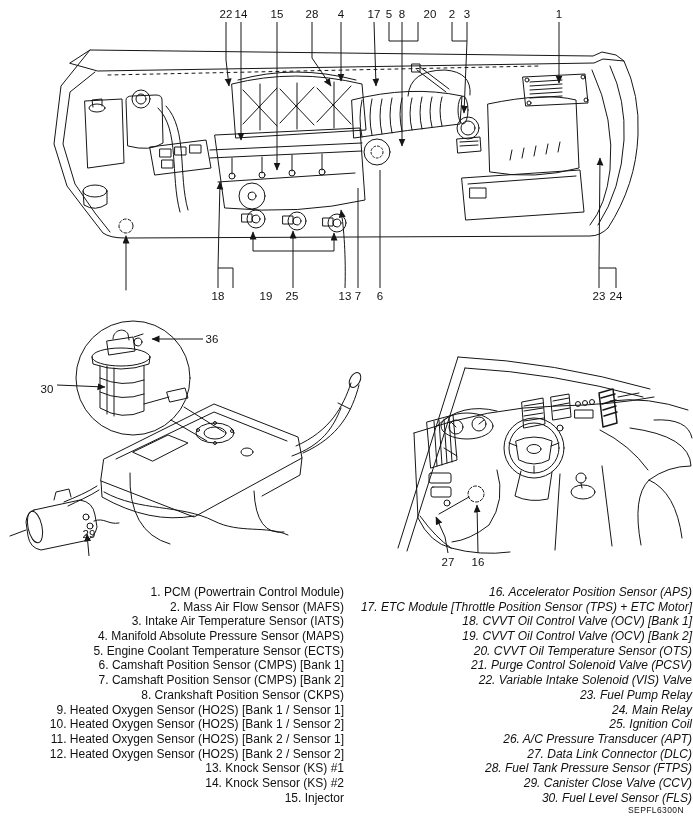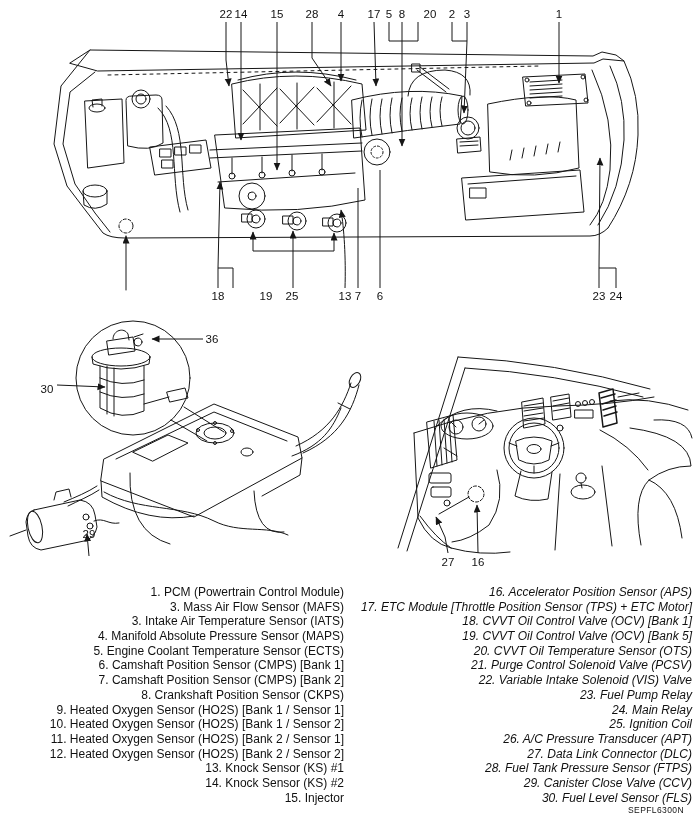--- a/index.html
+++ b/index.html
@@ -284,42 +284,42 @@
       <span class="callout" style="left: 212px; top: 333px;">36</span>
       <span class="callout" style="left: 47px; top: 383px;">30</span>
       <span class="callout" style="left: 89px; top: 528px;">29</span>
       <span class="callout" style="left: 448px; top: 556px;">27</span>
       <span class="callout" style="left: 478px; top: 556px;">16</span>
     </div>
 
   <div class="legend legend-left">
     <ul>
         <li>1. PCM (Powertrain Control Module)</li>
-        <li>3. Mass Air Flow Sensor (MAFS)</li>
+        <li>2. Mass Air Flow Sensor (MAFS)</li>
         <li>3. Intake Air Temperature Sensor (IATS)</li>
         <li>4. Manifold Absolute Pressure Sensor (MAPS)</li>
         <li>5. Engine Coolant Temperature Sensor (ECTS)</li>
         <li>6. Camshaft Position Sensor (CMPS) [Bank 1]</li>
         <li>7. Camshaft Position Sensor (CMPS) [Bank 2]</li>
         <li>8. Crankshaft Position Sensor (CKPS)</li>
         <li>9. Heated Oxygen Sensor (HO2S) [Bank 1 / Sensor 1]</li>
         <li>10. Heated Oxygen Sensor (HO2S) [Bank 1 / Sensor 2]</li>
         <li>11. Heated Oxygen Sensor (HO2S) [Bank 2 / Sensor 1]</li>
         <li>12. Heated Oxygen Sensor (HO2S) [Bank 2 / Sensor 2]</li>
         <li>13. Knock Sensor (KS) #1</li>
         <li>14. Knock Sensor (KS) #2</li>
         <li>15. Injector</li>
       </ul>
   </div>
   <div class="legend legend-right">
     <ul>
         <li>16. Accelerator Position Sensor (APS)</li>
         <li>17. ETC Module [Throttle Position Sensor (TPS) + ETC Motor]</li>
         <li>18. CVVT Oil Control Valve (OCV) [Bank 1]</li>
-        <li>19. CVVT Oil Control Valve (OCV) [Bank 5]</li>
+        <li>19. CVVT Oil Control Valve (OCV) [Bank 2]</li>
         <li>20. CVVT Oil Temperature Sensor (OTS)</li>
         <li>21. Purge Control Solenoid Valve (PCSV)</li>
         <li>22. Variable Intake Solenoid (VIS) Valve</li>
         <li>23. Fuel Pump Relay</li>
         <li>24. Main Relay</li>
         <li>25. Ignition Coil</li>
         <li>26. A/C Pressure Transducer (APT)</li>
         <li>27. Data Link Connector (DLC)</li>
         <li>28. Fuel Tank Pressure Sensor (FTPS)</li>
         <li>29. Canister Close Valve (CCV)</li>

